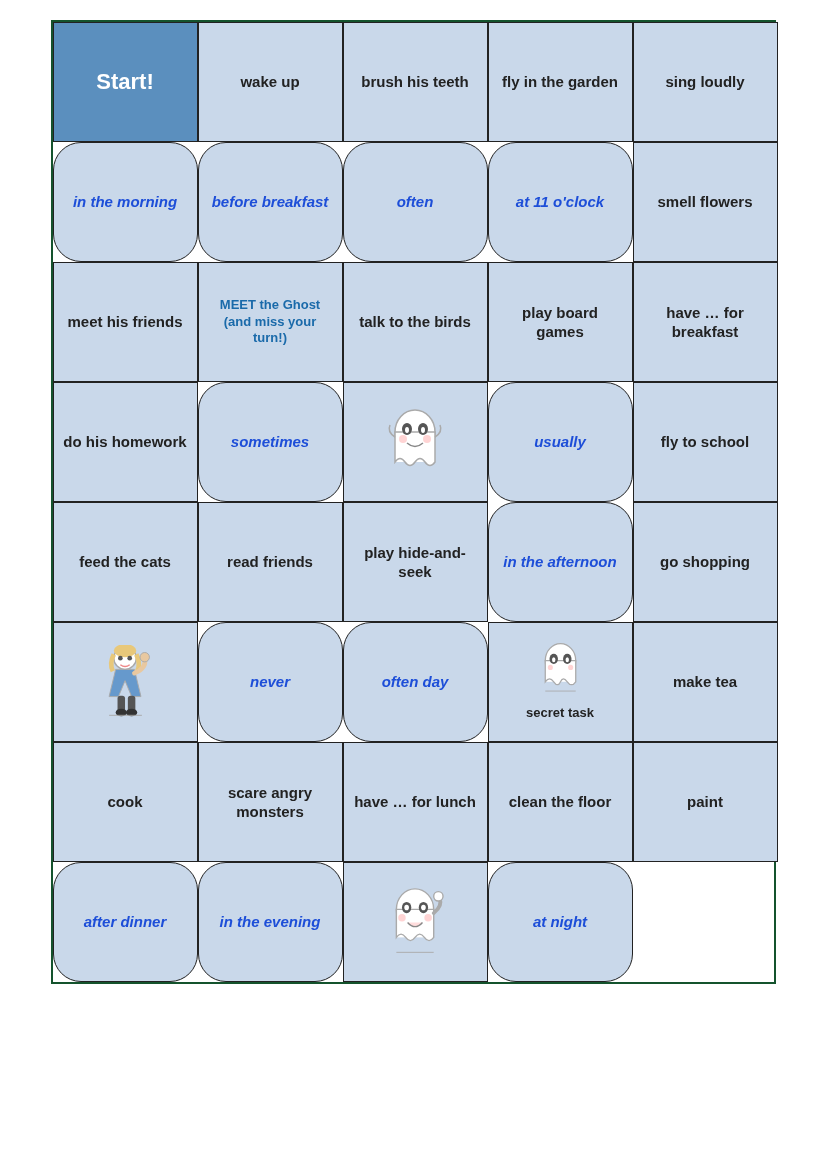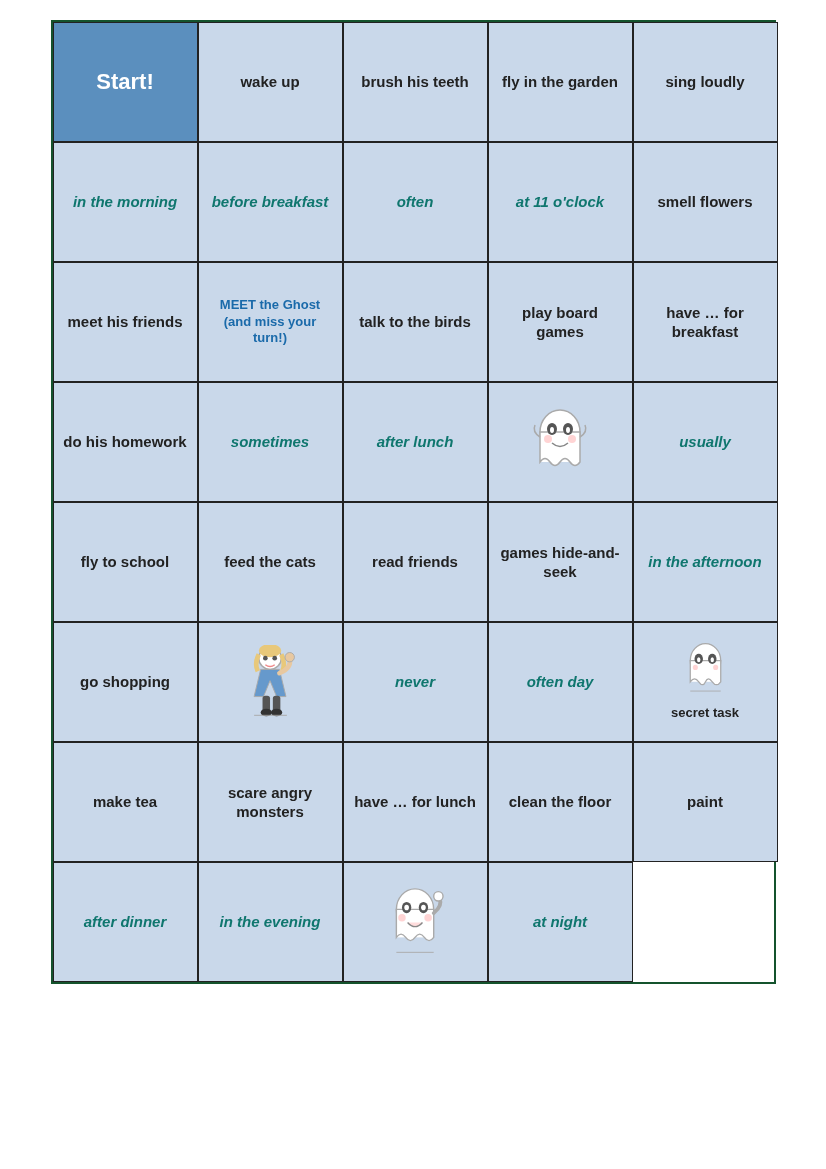--- a/index.html
+++ b/index.html
@@ -33,22 +33,23 @@
       line-height: 1.3;
     }
     .cell.start {
       background: #5b8fbe;
       color: #fff;
       font-size: 22px;
       font-weight: bold;
     }
     .cell.italic-red {
       font-style: italic;
-      color: #0f766e;
-      font-weight: bold;
+      color: #1d4ed8;
+      font-weight: bold;
+      border-radius: 28px;
     }
     .cell.ghost-special {
       color: #1a6aaa;
       font-size: 13px;
       font-weight: bold;
     }
     .ghost-figure {
       width: 60px;
       height: 70px;
     }
@@ -122,23 +123,20 @@
   <div class="cell">
     <span>have … for breakfast</span>
   </div>
 
   <div class="cell">
     <span>do his homework</span>
   </div>
   <div class="cell italic-red">
     <span>sometimes</span>
   </div>
-  <div class="cell italic-red">
-    <span>after lunch</span>
-  </div>
 
   <div class="cell">
     <svg class="ghost-figure" viewBox="0 0 60 70" xmlns="http://www.w3.org/2000/svg">
 
       <ellipse cx="30" cy="25" rx="20" ry="22" fill="white" stroke="#aaa" stroke-width="1.5"></ellipse>
       <rect x="10" y="25" width="40" height="30" fill="white" stroke="none"></rect>
 
       <path d="M10,55 Q15,48 20,55 Q25,62 30,55 Q35,48 40,55 Q45,62 50,55 L50,25 L10,25 Z" fill="white" stroke="#aaa" stroke-width="1.5"></path>
 
       <ellipse cx="22" cy="22" rx="5" ry="6" fill="#555"></ellipse>
@@ -162,21 +160,21 @@
   <div class="cell">
     <span>fly to school</span>
   </div>
   <div class="cell">
     <span>feed the cats</span>
   </div>
   <div class="cell">
     <span>read friends</span>
   </div>
   <div class="cell">
-    <span>games hide-and-seek</span>
+    <span>play hide-and-seek</span>
   </div>
   <div class="cell italic-red">
     <span>in the afternoon</span>
   </div>
 
   <div class="cell">
     <span>go shopping</span>
   </div>
 
   <div class="cell">
@@ -227,20 +225,23 @@
       <circle cx="42" cy="30" r="3" fill="#ffaaaa" opacity="0.5"></circle>
       <line x1="12" y1="58" x2="48" y2="58" stroke="#aaa" stroke-width="1"></line>
     </svg>
     <span class="secret-task-label">secret task</span>
   </div>
 
   <div class="cell">
     <span>make tea</span>
   </div>
   <div class="cell">
+    <span>cook</span>
+  </div>
+  <div class="cell">
     <span>scare angry monsters</span>
   </div>
   <div class="cell">
     <span>have … for lunch</span>
   </div>
   <div class="cell">
     <span>clean the floor</span>
   </div>
 
   <div class="cell">

